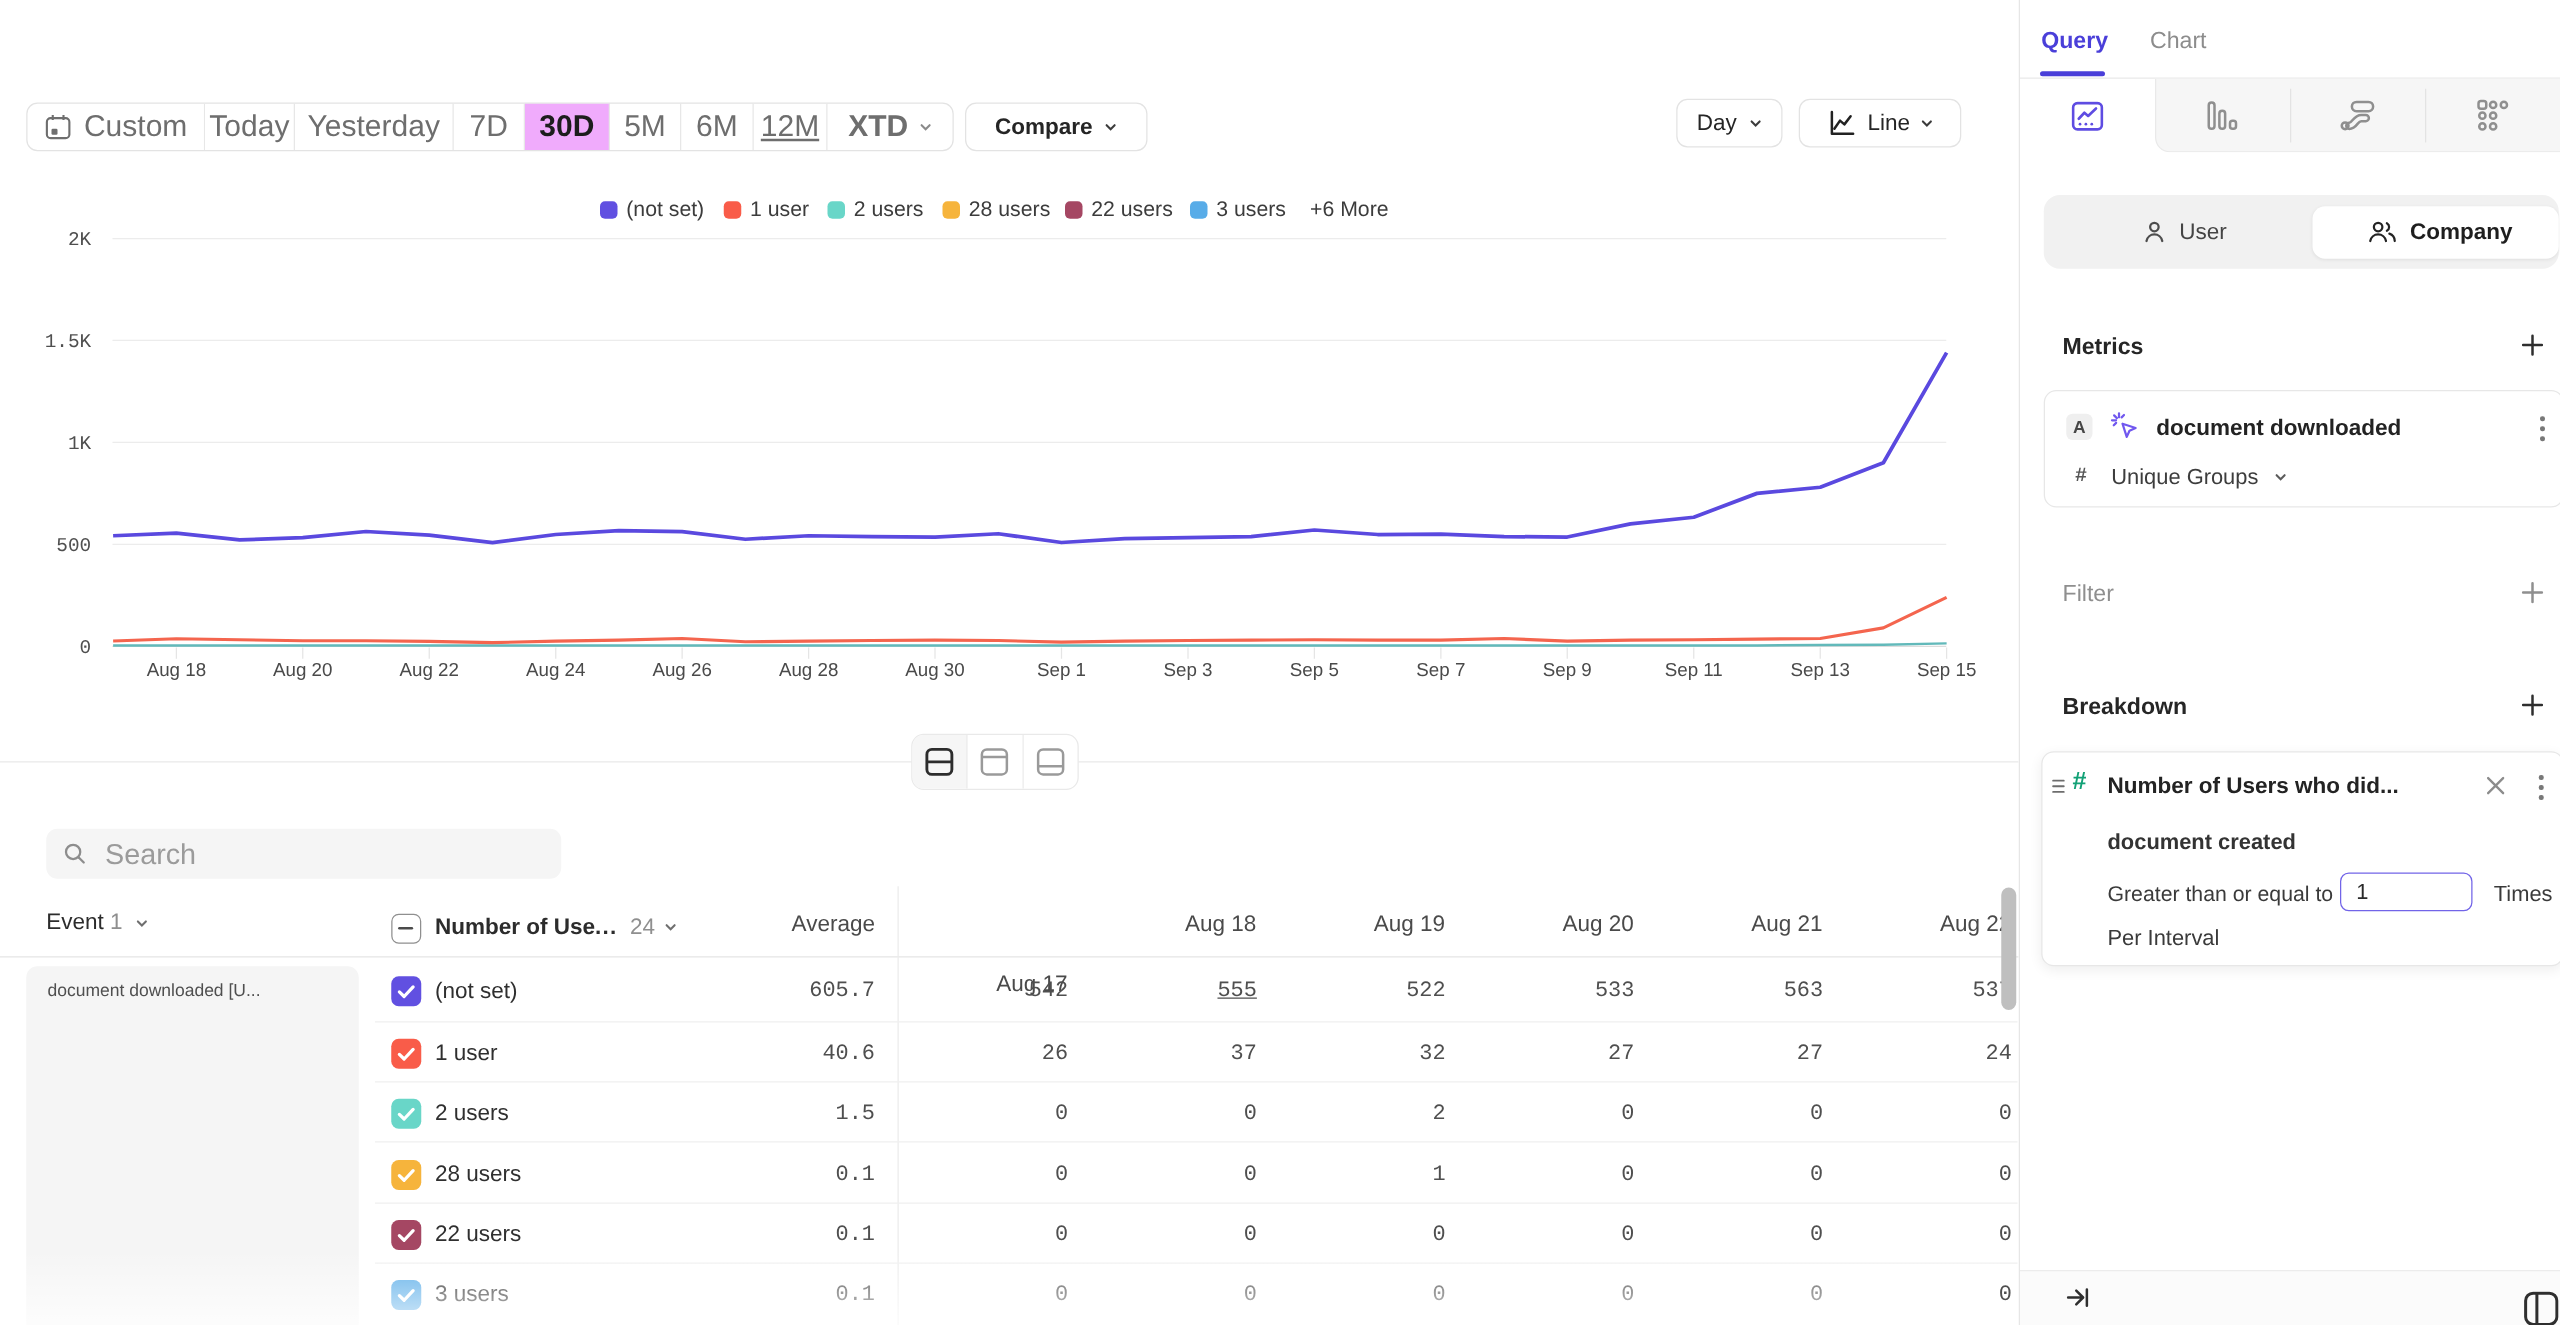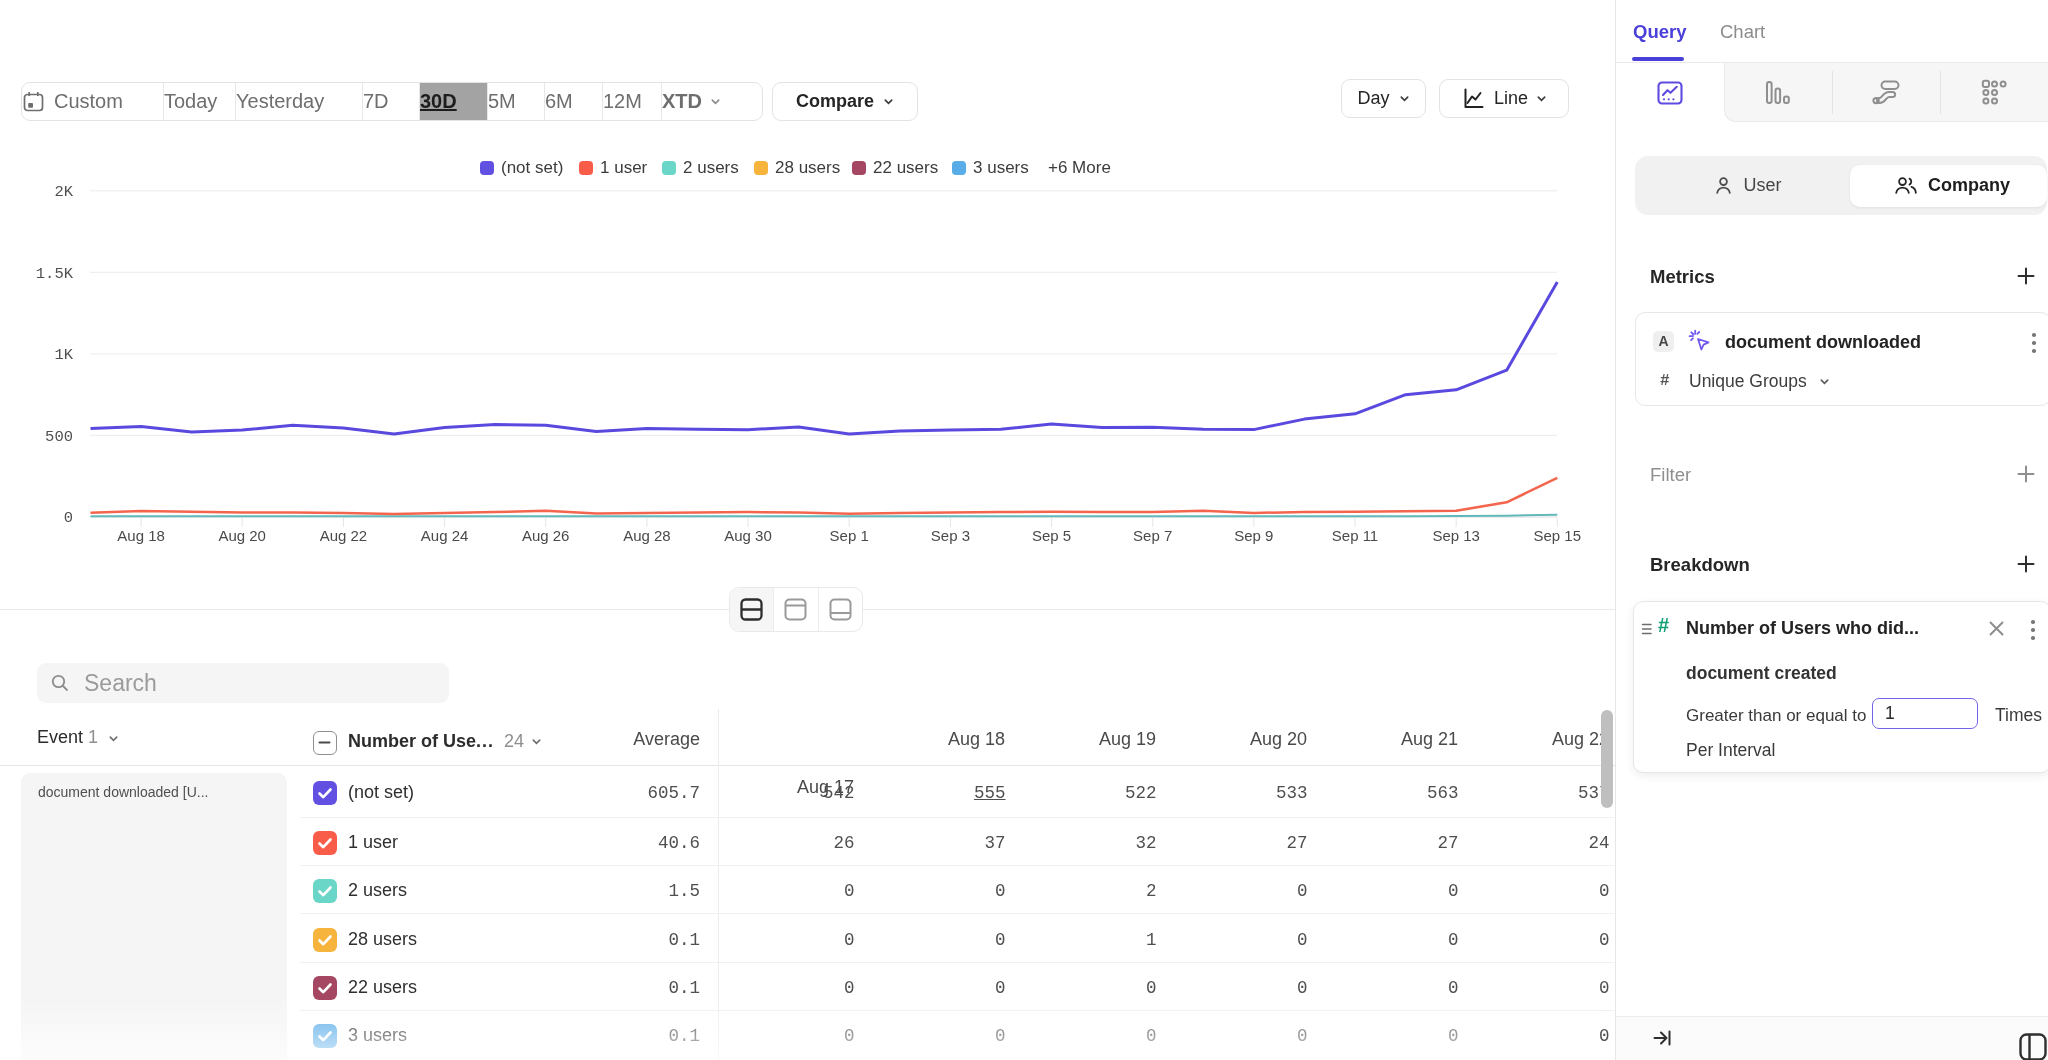--- a/index.html
+++ b/index.html
@@ -6,25 +6,25 @@
   html,body { width:2048px; height:1060px; overflow:hidden; background:#fff;
     font-family:"Liberation Sans", sans-serif; -webkit-font-smoothing:antialiased; }
   .abs { position:absolute; }
   #app { position:relative; width:2048px; height:1060px; }
   #left { position:absolute; left:0; top:0; width:1615px; height:1060px; overflow:hidden; background:#fff; }
   #right { position:absolute; left:1615px; top:0; width:433px; height:1060px; background:#fff; border-left:1px solid #e6e6e6; }
   .mono { font-family:"Liberation Mono", monospace; }
   
   .tbgroup { position:absolute; left:21px; top:82px; height:39px; display:flex; align-items:stretch;
     border:1px solid #e3e3e3; border-radius:9px; background:#fff; }
-  .tbseg { display:flex; align-items:center; justify-content:flex-start;
-    font-size:20px; color:#6e6e6e; border-right:1px solid #e7e7e7; white-space:nowrap; }
+  .tbseg { display:flex; align-items:center; justify-content:center;
+    font-size:24px; color:#6e6e6e; border-right:1px solid #e7e7e7; white-space:nowrap; }
   .tbseg:last-child { border-right:none; border-radius:0 8px 8px 0;font-weight:bold; }
   .tbseg:first-child { border-radius:8px 0 0 8px; }
-  .tbseg.sel { background:#a3a3a3; color:#1d1d1d; font-weight:700;text-decoration:underline; }
+  .tbseg.sel { background:#f0abfc; color:#1d1d1d; font-weight:700; }
   .btn { position:absolute; height:39px; display:flex; align-items:center; justify-content:center;
     border:1px solid #e3e3e3; border-radius:9px; background:#fff; font-size:18px; color:#252525; font-weight:500; gap:9px;}
   .chev { width:11px; height:11px; flex:0 0 auto; }
   
   .legend { position:absolute; left:0; top:158px; width:1614px; height:16px;
     font-size:17px; font-weight:500; color:#3c3c3c; white-space:nowrap; }
   .litem { position:absolute; top:0; display:flex; align-items:center; gap:7px; }
   .lsq { width:14px; height:14px; border-radius:4px; }
   
   .divline { position:absolute; left:0; top:609px; width:1615px; height:1px; background:#e9e9e9; }
@@ -80,21 +80,21 @@
         <rect x="6.2" y="13" width="4.8" height="4.8" rx="1" fill="#6e6e6e" stroke="none"></rect>
       </svg>
       <span>Custom</span>
     </div>
     <div class="tbseg" style="width:72px;">Today</div>
     <div class="tbseg" style="width:127px;">Yesterday</div>
     <div class="tbseg" style="width:57px;">7D</div>
     <div class="tbseg sel" style="width:68px;">30D</div>
     <div class="tbseg" style="width:57px;">5M</div>
     <div class="tbseg" style="width:58px;">6M</div>
-    <div class="tbseg" style="width:59px;">12M</div>
+    <div class="tbseg" style="width:59px;text-decoration:underline;">12M</div>
     <div class="tbseg" style="width:100px; gap:8px;">XTD
       <svg class="chev" viewBox="0 0 12 12" fill="none" stroke="#8a8a8a" stroke-width="1.8" stroke-linecap="round">
             <path d="M2.5 4.5 L6 8 L9.5 4.5"></path>
           </svg>
     </div>
   </div>
   <div class="btn" style="left:772px; top:82px; width:146px; font-weight:600;">Compare
     <svg class="chev" viewBox="0 0 12 12" fill="none" stroke="#3c3c3c" stroke-width="1.8" stroke-linecap="round">
           <path d="M2.5 4.5 L6 8 L9.5 4.5"></path>
         </svg>

